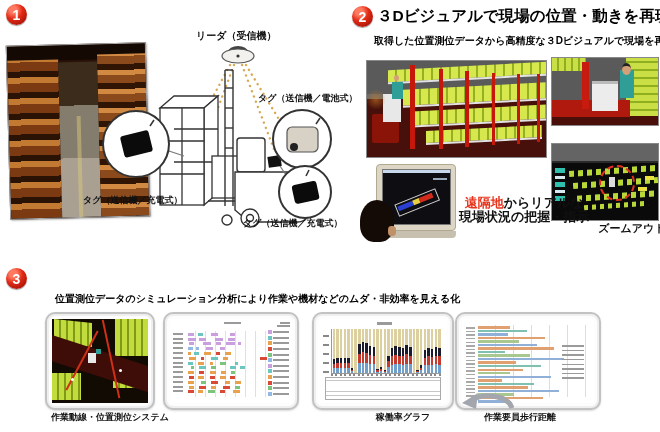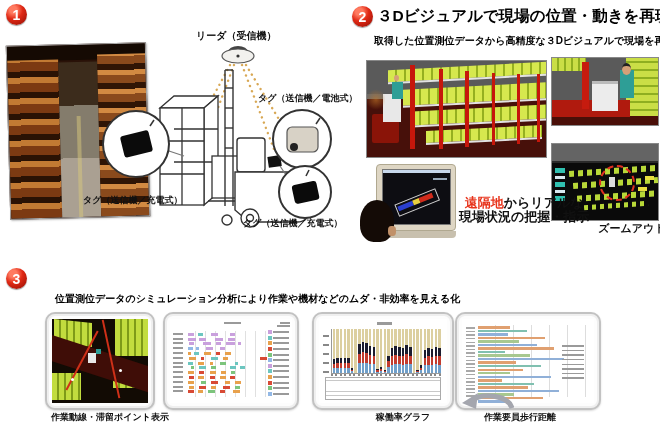--- a/index.html
+++ b/index.html
@@ -674,21 +674,21 @@
           <i></i>
           <i></i>
           <i></i>
           <i></i>
           <i></i>
           <i></i>
         </div>
     </div>
   </div>
 
-  <div class="abs pcaption" style="left:40px;width:140px;">作業動線・滞留ポイント表示</div>
+  <div class="abs pcaption" style="left:40px;width:140px;">作業動線・位置測位システム</div>
   <div class="abs pcaption" style="left:343px;width:120px;">稼働率グラフ</div>
   <div class="abs pcaption" style="left:450px;width:140px;">作業要員歩行距離</div>
 
   <svg class="abs" id="wm-arrow" width="52" height="28" viewBox="0 0 52 28">
     <path d="M50 18 C46 5, 20 2, 9 11" stroke="#a4a6ae" stroke-width="5" fill="none"></path>
     <polygon points="0,13 16,3 14,19" fill="#a4a6ae"></polygon>
   </svg>
 
 </div>
 

